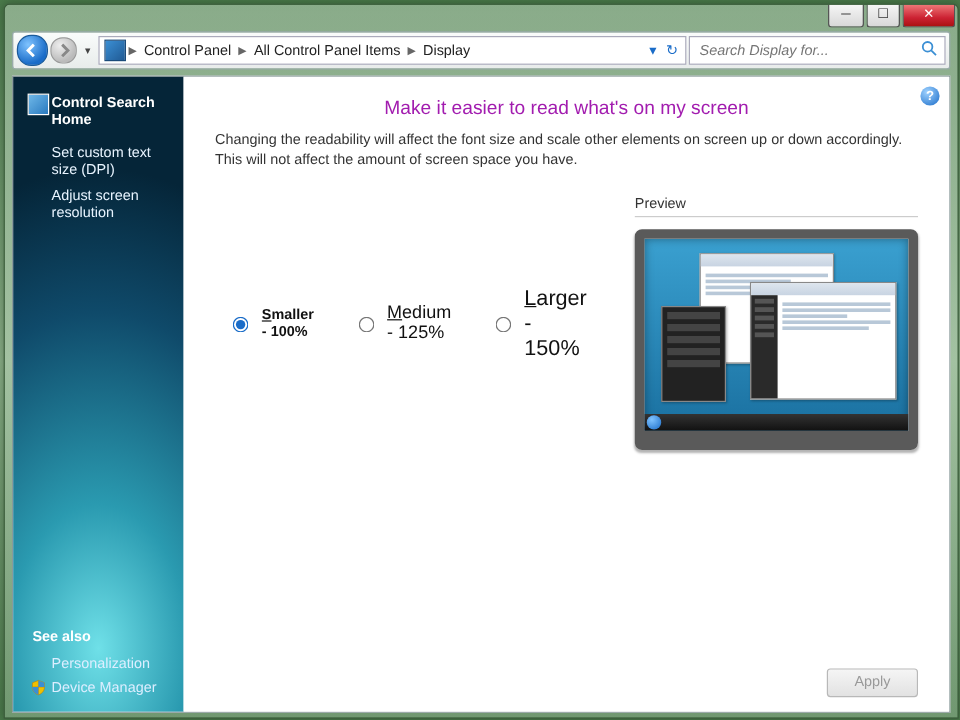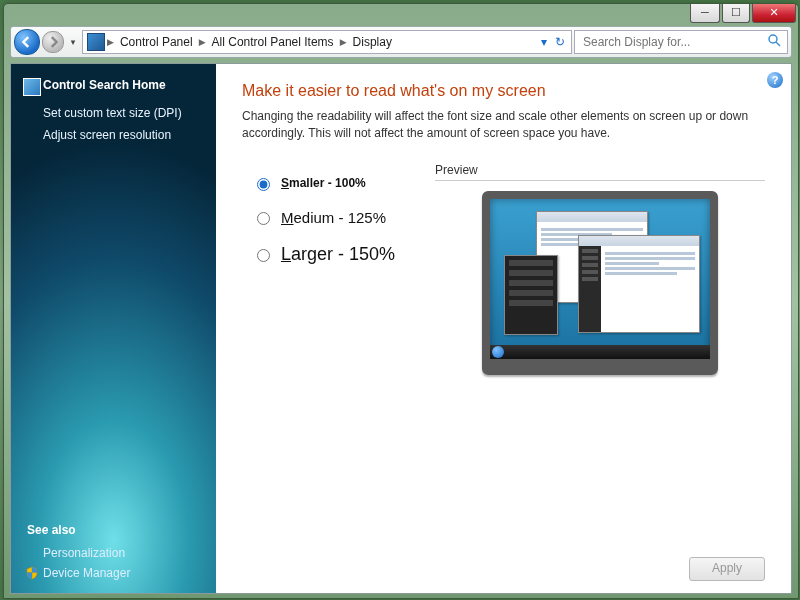--- a/index.html
+++ b/index.html
@@ -14,37 +14,37 @@
   .navback{background:radial-gradient(circle at 35% 30%,#7fc3ff,#1a6cc8 70%);border:1px solid #1a5a9a;}
   .navfwd{background:radial-gradient(circle at 35% 30%,#eee,#bbb 70%);border:1px solid #999;width:20px;height:20px;border-radius:10px;}
   .navback svg,.navfwd svg{width:12px;height:12px;}
   .addrdrop{width:14px;text-align:center;color:#444;font-size:9px;}
   .address{flex:1;height:22px;border:1px solid #aab;background:#fff;display:flex;align-items:center;font-size:12px;padding:0 4px;gap:2px;}
   .addricon{width:16px;height:16px;background:linear-gradient(135deg,#3b8fd4,#205a94);border:1px solid #1a4a7a;}
   .crumb{padding:0 4px;color:#222;}
   .crumbsep{color:#666;font-size:9px;}
   .addrtools{width:14px;text-align:center;color:#1a6cc8;}
   .searchbox{width:200px;height:22px;border:1px solid #aab;background:#fff;display:flex;align-items:center;padding:0 6px;justify-content:space-between;}
-  .searchbox input{border:none;outline:none;color:#888;font-size:12px;width:160px;font-family:inherit;}
+  .searchbox input{border:none;outline:none;font-style:italic;color:#888;font-size:12px;width:160px;font-family:inherit;}
   .searchicon{color:#3b8fd4;}
   .body{margin:5px 6px 6px 6px;height:529px;display:flex;border:1px solid #8a9a9a;background:#fff;}
   .sidebar{width:205px;background:radial-gradient(ellipse 250px 400px at 50% 90%,#6fe0e8 0%,#2a9ab0 30%,#0f4a6a 70%,#052538 100%);color:#fff;font-size:12px;padding:14px 0 10px 0;display:flex;flex-direction:column;position:relative;}
   .sidehome{font-weight:bold;padding:0 16px 10px 32px;position:relative;}
   .sideicon{position:absolute;left:12px;top:0;width:16px;height:16px;background:linear-gradient(135deg,#6fb8e8,#2a7ac0);border:1px solid #fff;}
   .sidelink{padding:4px 16px 4px 32px;color:#e8f4ff;cursor:pointer;}
   .sidebottom{margin-top:auto;padding:0 16px 0 16px;}
   .seealso{font-weight:bold;color:#fff;padding-bottom:6px;font-size:12px;}
   .sidelink2{padding:3px 0 3px 16px;color:#dceeff;font-size:12px;cursor:pointer;position:relative;}
   .sidelink2 .shield{position:absolute;left:-2px;top:3px;width:14px;height:14px;}
   .content{flex:1;background:#fff;padding:18px 26px 12px 26px;position:relative;display:flex;flex-direction:column;}
   .helpicon{position:absolute;right:8px;top:8px;width:16px;height:16px;border-radius:8px;background:radial-gradient(circle at 35% 30%,#9fd2ff,#1a6cc8);color:#fff;font-size:11px;text-align:center;line-height:16px;font-weight:bold;}
-  h1{margin:0 0 8px 0;font-size:16px;font-weight:normal;color:#c2410c;}
+  h1{margin:0 0 8px 0;font-size:16px;font-weight:normal;color:#a21caf;text-align:center;}
   .desc{font-size:12px;color:#333;line-height:1.4;margin-bottom:18px;}
   .opts-preview{display:flex;gap:40px;}
-  .opts{display:flex;flex-direction:column;gap:18px;padding-left:10px;padding-top:4px;margin-top:11px;}
+  .opts{display:flex;flex-direction:row;gap:32px;padding-left:10px;padding-top:4px;}
   .opt{display:flex;align-items:center;gap:8px;color:#111;}
   .opt input{accent-color:#1a6cc8;}
   .opt0 .lbl{font-size:12px;font-weight:bold;}
   .opt1 .lbl{font-size:15px;}
   .opt2 .lbl{font-size:18px;}
   .opt3 .lbl{font-size:24px;}
   .u{text-decoration:underline;}
   .preview{flex:1;}
   .previewlbl{font-size:12px;color:#333;}
   .previewline{border-top:1px solid #ccc;margin-top:2px;margin-bottom:10px;}

